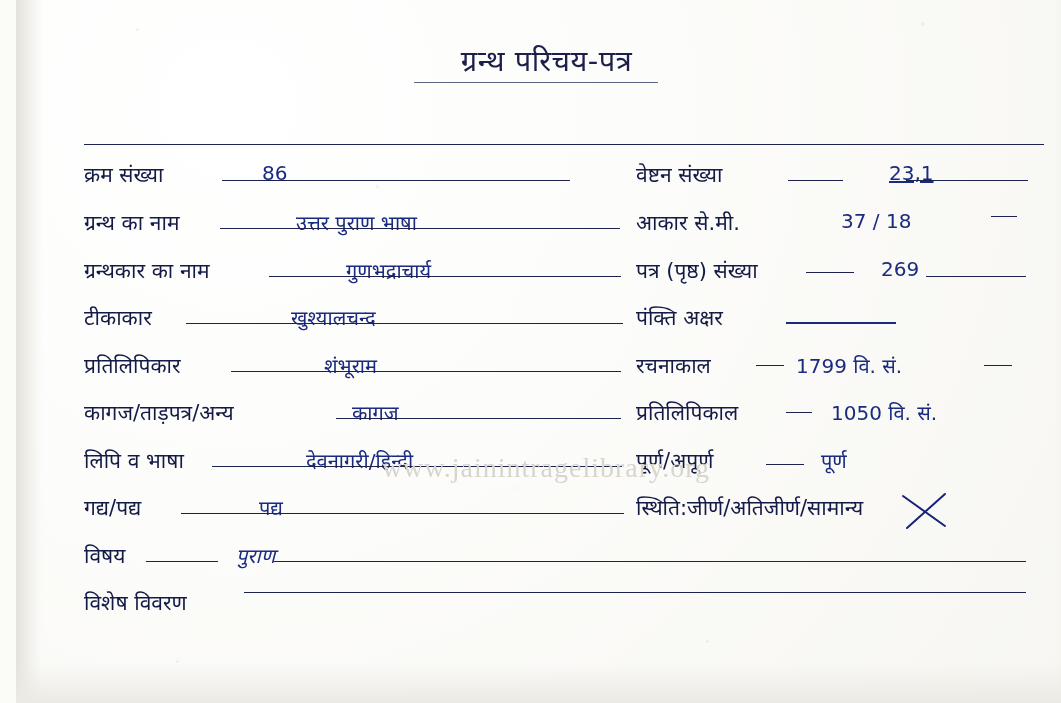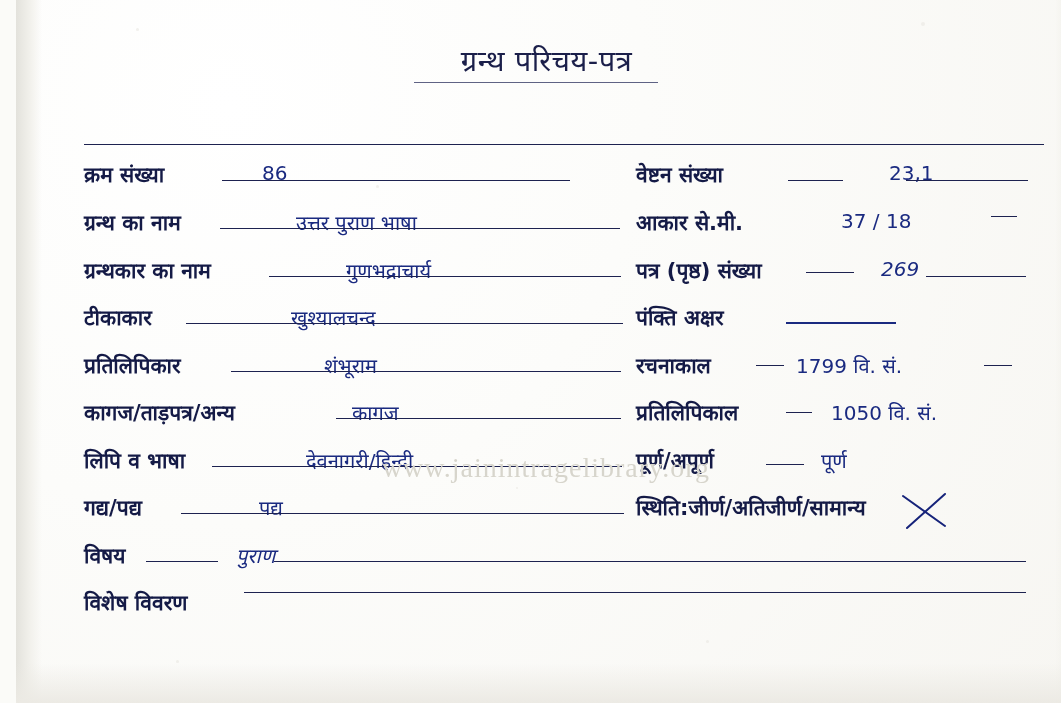--- a/index.html
+++ b/index.html
@@ -86,21 +86,20 @@
   .field {
     position: absolute;
     font-size: 21px;
     color: #151b48;
     white-space: nowrap;
   }
   .field .lbl {
     position: absolute;
     left: 0; top: 0;
     color: #141a46;
-    font-weight: bold;
   }
   .field .val {
     position: absolute;
     top: 1px;
     color: #1a2a80;
     font-size: 20px;
   }
   .rule {
     position: absolute;
     height: 1px;
@@ -202,34 +201,34 @@
   <div class="rule" style="left:258px; top:561px; width:752px;"></div>
 
   <div class="field" style="left:68px; top:588px;">
     <span class="lbl">विशेष विवरण</span>
     <span class="val" style="left:230px;"></span>
   </div>
   <div class="rule" style="left:228px; top:592px; width:782px;"></div>
 
   <div class="field" style="left:620px; top:160px;">
     <span class="lbl">वेष्टन संख्या</span>
-    <span class="val" style="left:253px;">23,1</span>
+    <span class="val" style="left:253px;text-decoration:underline;">23,1</span>
   </div>
   <div class="rule" style="left:772px; top:180px; width:55px;"></div>
   <div class="rule" style="left:890px; top:180px; width:122px;"></div>
 
   <div class="field" style="left:620px; top:208px;">
     <span class="lbl">आकार से.मी.</span>
     <span class="val" style="left:205px;">37 / 18</span>
   </div>
   <div class="rule" style="left:975px; top:216px; width:26px;"></div>
 
   <div class="field" style="left:620px; top:256px;">
     <span class="lbl">पत्र (पृष्ठ) संख्या</span>
-    <span class="val" style="left:245px;font-style:italic;">269</span>
+    <span class="val" style="left:245px;">269</span>
   </div>
   <div class="rule" style="left:790px; top:272px; width:48px;"></div>
   <div class="rule" style="left:910px; top:276px; width:100px;"></div>
 
   <div class="field" style="left:620px; top:303px;">
     <span class="lbl">पंक्ति अक्षर</span>
     <span class="val" style="left:240px;"></span>
   </div>
   <div class="rule" style="left:770px; top:322px; width:110px; height:2px; background:#1a2a80;"></div>
 

